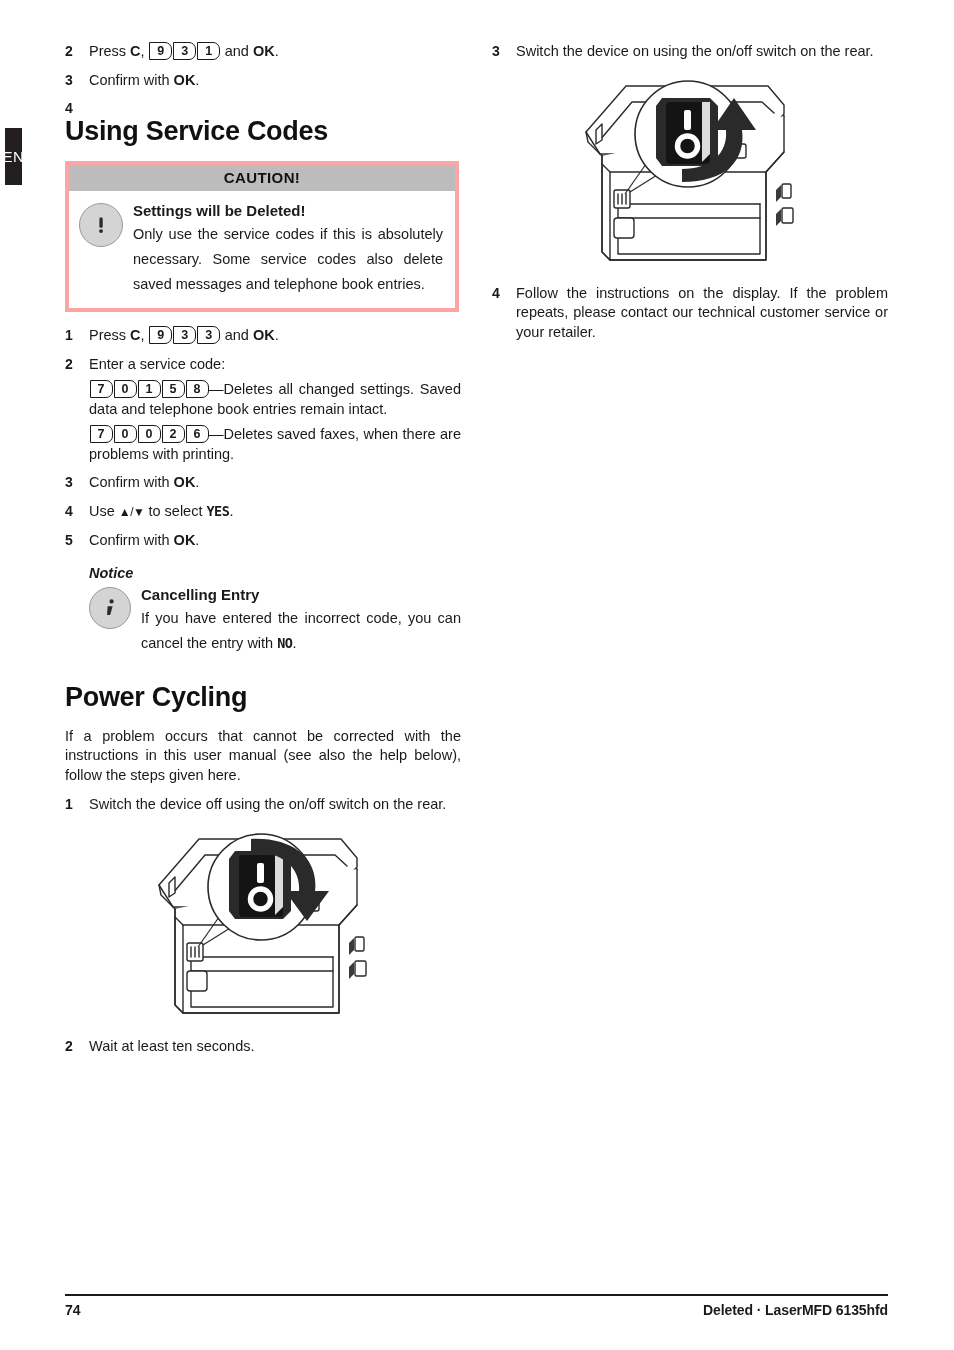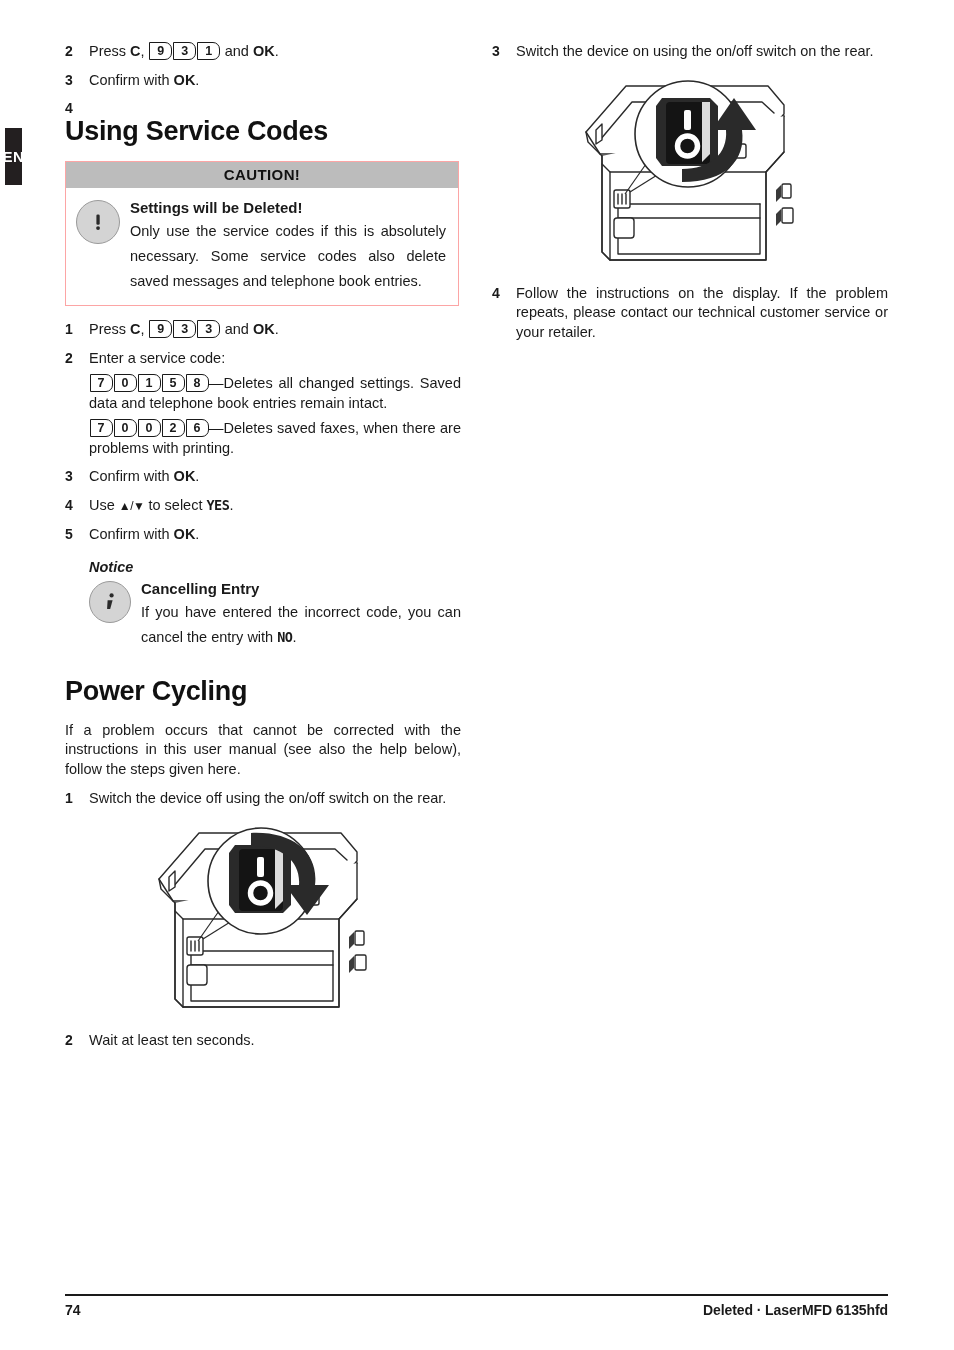--- a/index.html
+++ b/index.html
@@ -27,21 +27,21 @@
   
   #lang-tab {
     position: absolute;
     left: 5px;
     top: 128px;
     width: 17px;
     height: 57px;
     background: #231f20;
     color: #ffffff;
     font-size: 15px;
-    font-weight: bold;
+    font-weight: normal;
     letter-spacing: 0.5px;
     display: flex;
     align-items: center;
     justify-content: center;
   }
 
   
   .column {
     position: absolute;
     top: 42px;
@@ -120,21 +120,21 @@
     letter-spacing: -0.5px;
   }
   .arrows {
     font-size: 12px;
     letter-spacing: -0.5px;
     vertical-align: 0px;
   }
 
   
   .caution-box {
-    border: 1px solid #fca5a5;
+    border: 4px solid #fca5a5;
     margin: 8px 0 14px 0;
     width: 394px;
     box-sizing: border-box;
     background: #fff;
   }
   .caution-head {
     background: #bcbcbc;
     text-align: center;
     font-size: 15px;
     font-weight: bold;

